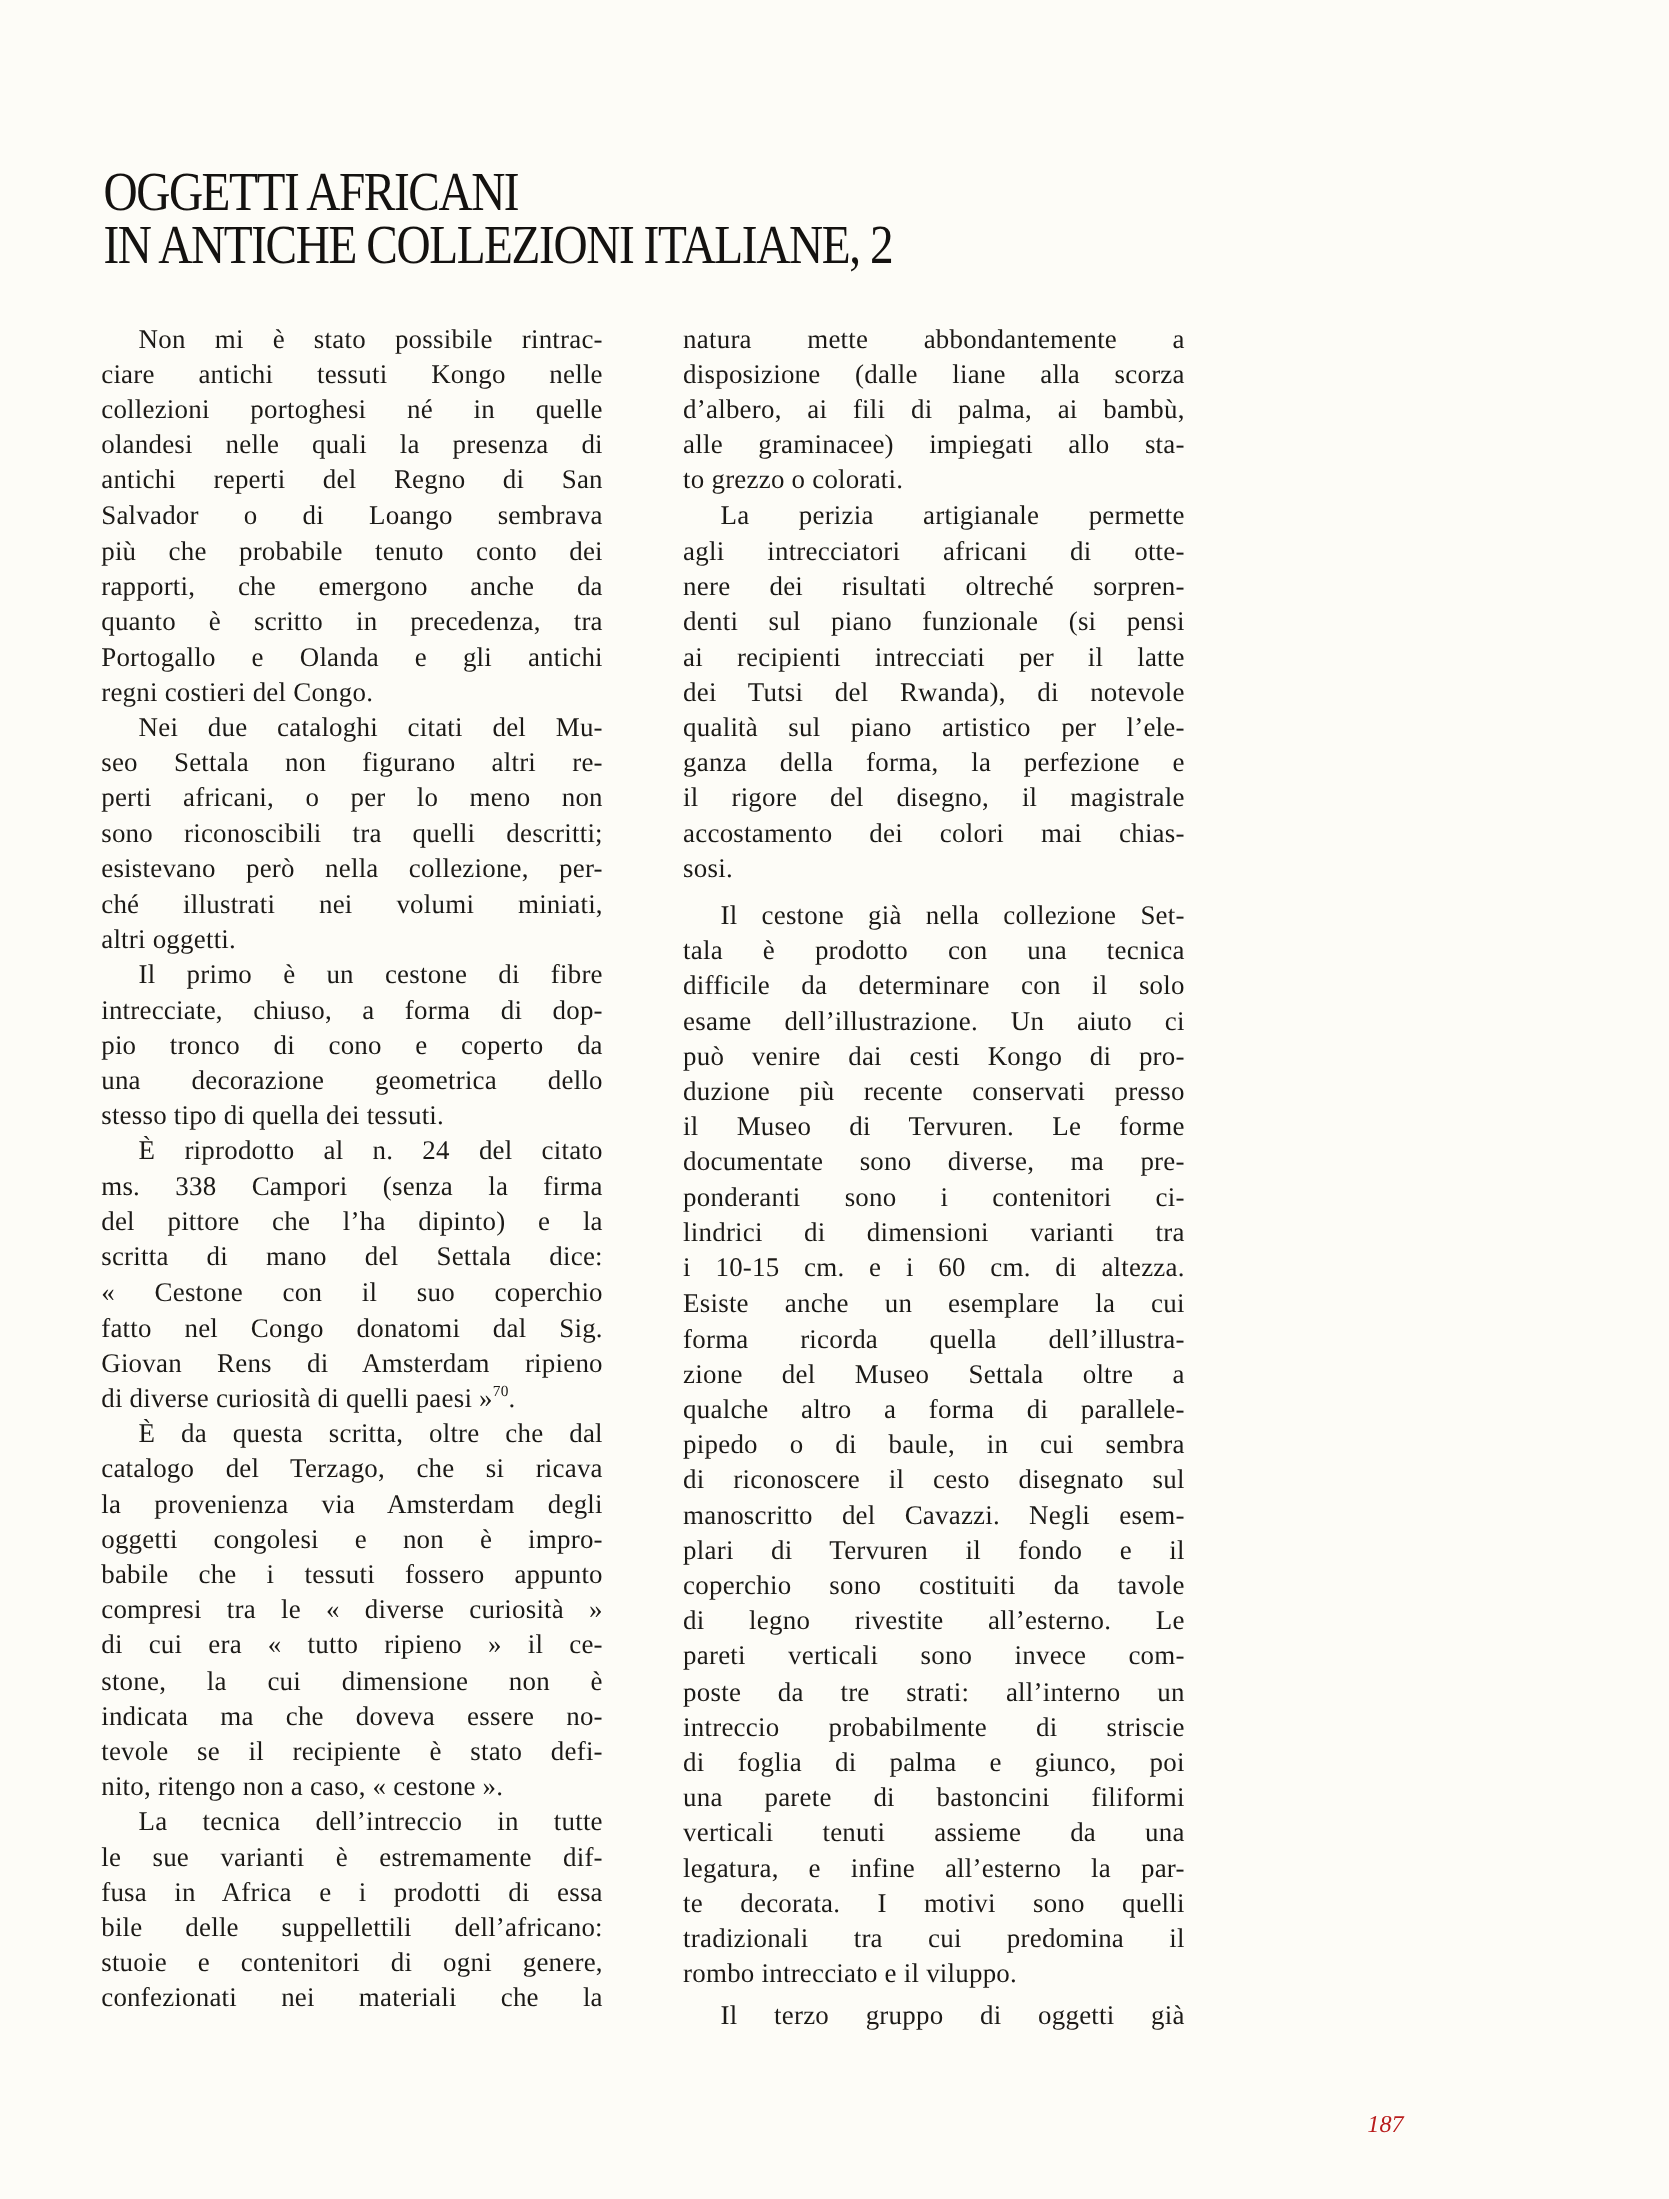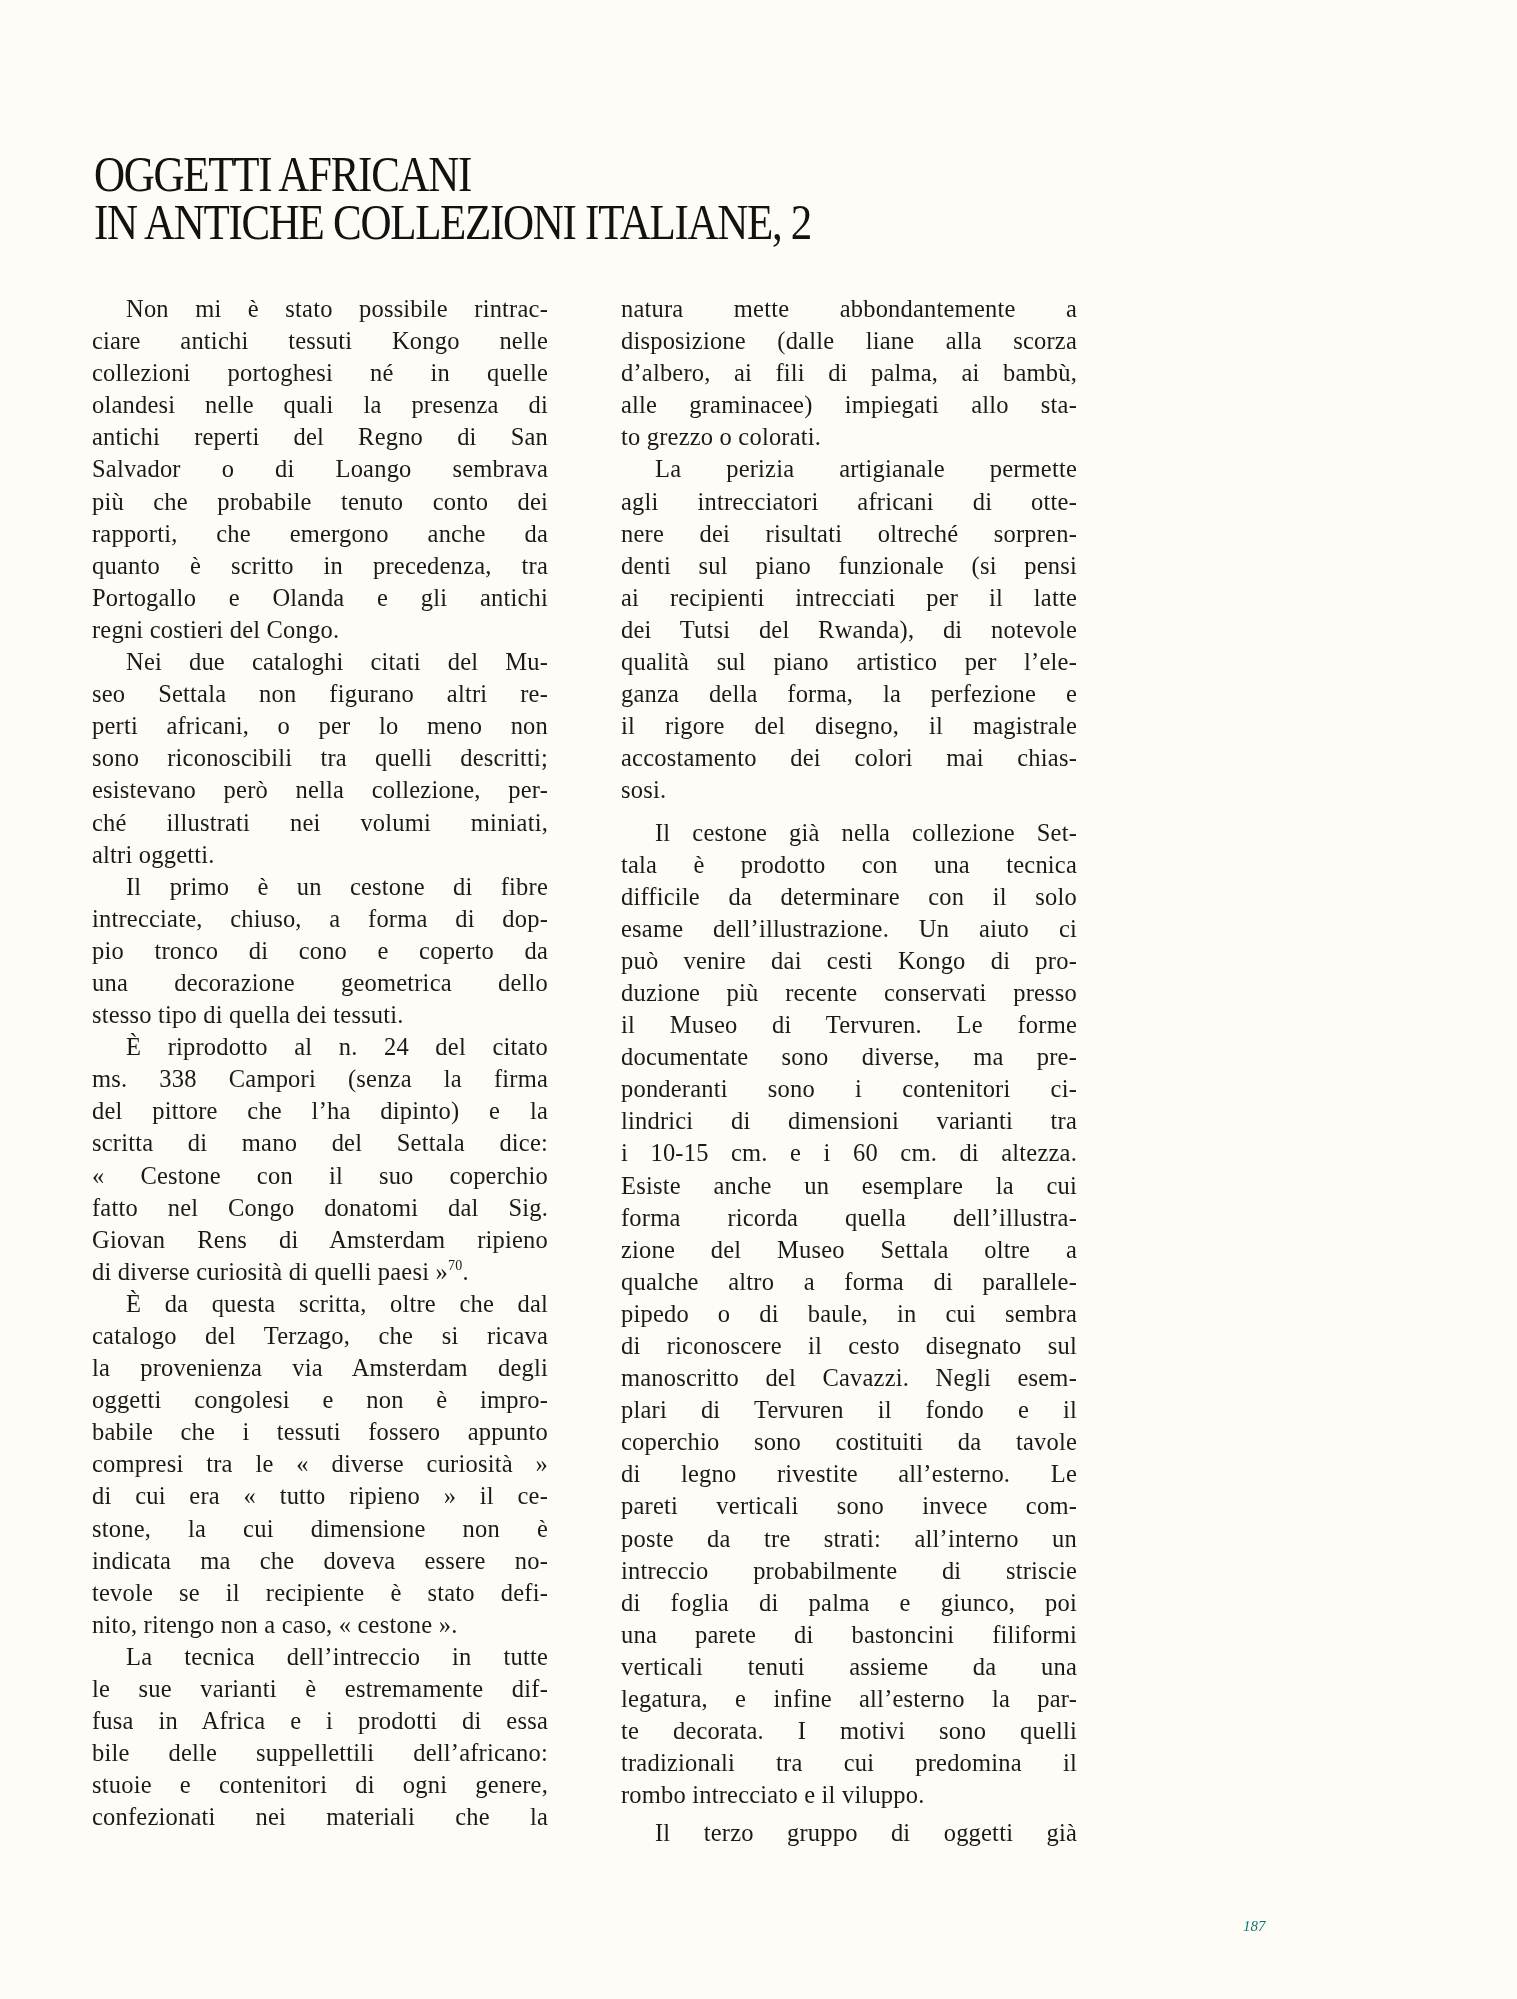--- a/index.html
+++ b/index.html
@@ -31,21 +31,21 @@
     white-space: nowrap; overflow: visible;
     letter-spacing: 0.2px;
   }
   .line.last { text-align-last: left; }
   .line.indent { padding-left: 34px; }
   .gap { display: block; height: 6px; }
   .gap-lg { display: block; height: 10px; }
   sup { font-size: 14px; line-height: 0; vertical-align: 10px; font-weight: normal; }
   .page-number {
     position: absolute; left: 1243px; top: 1918px;
-    font-style: italic; font-size: 15px; color: #0f766e;
+    font-style: italic; font-size: 22px; color: #b91c1c;
   }
 </style>
 </head>
 <body>
 
 <h1 class="title">
   <span style="display:block">OGGETTI AFRICANI</span>
   <span style="display:block">IN ANTICHE COLLEZIONI ITALIANE, 2</span>
 </h1>
 

